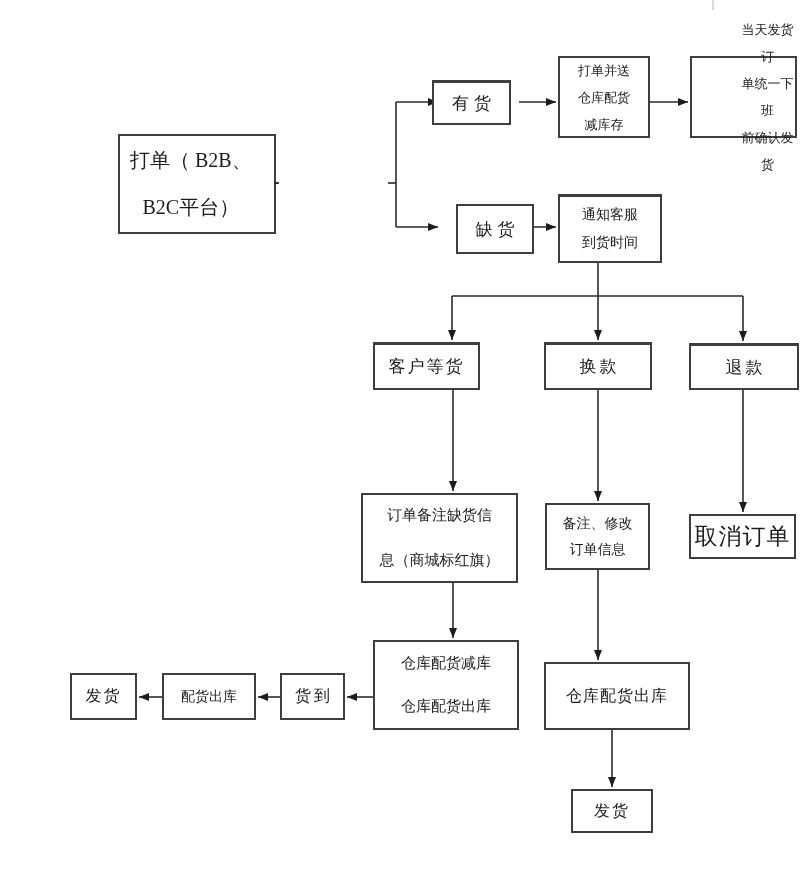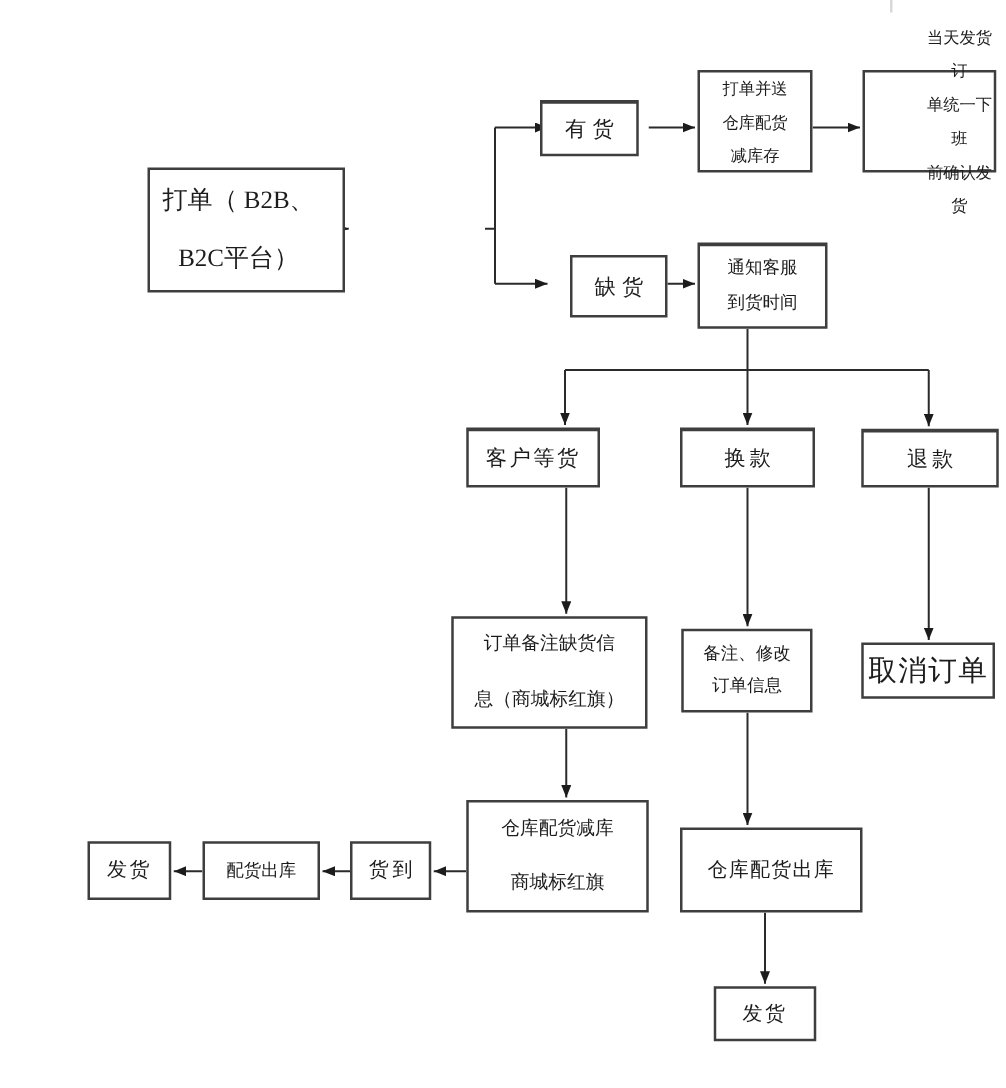--- a/index.html
+++ b/index.html
@@ -182,21 +182,21 @@
     <span class="label">备注、修改
 订单信息</span>
   </div>
 
   <div class="node n-cancel">
     <span class="label">取消订单</span>
   </div>
 
   <div class="node n-restock">
     <span class="label">仓库配货减库
-商城标红旗</span>
+仓库配货出库</span>
   </div>
 
   <div class="node n-pick-out">
     <span class="label">仓库配货出库</span>
   </div>
 
   <div class="node n-arrive">
     <span class="label">货到</span>
   </div>
 

